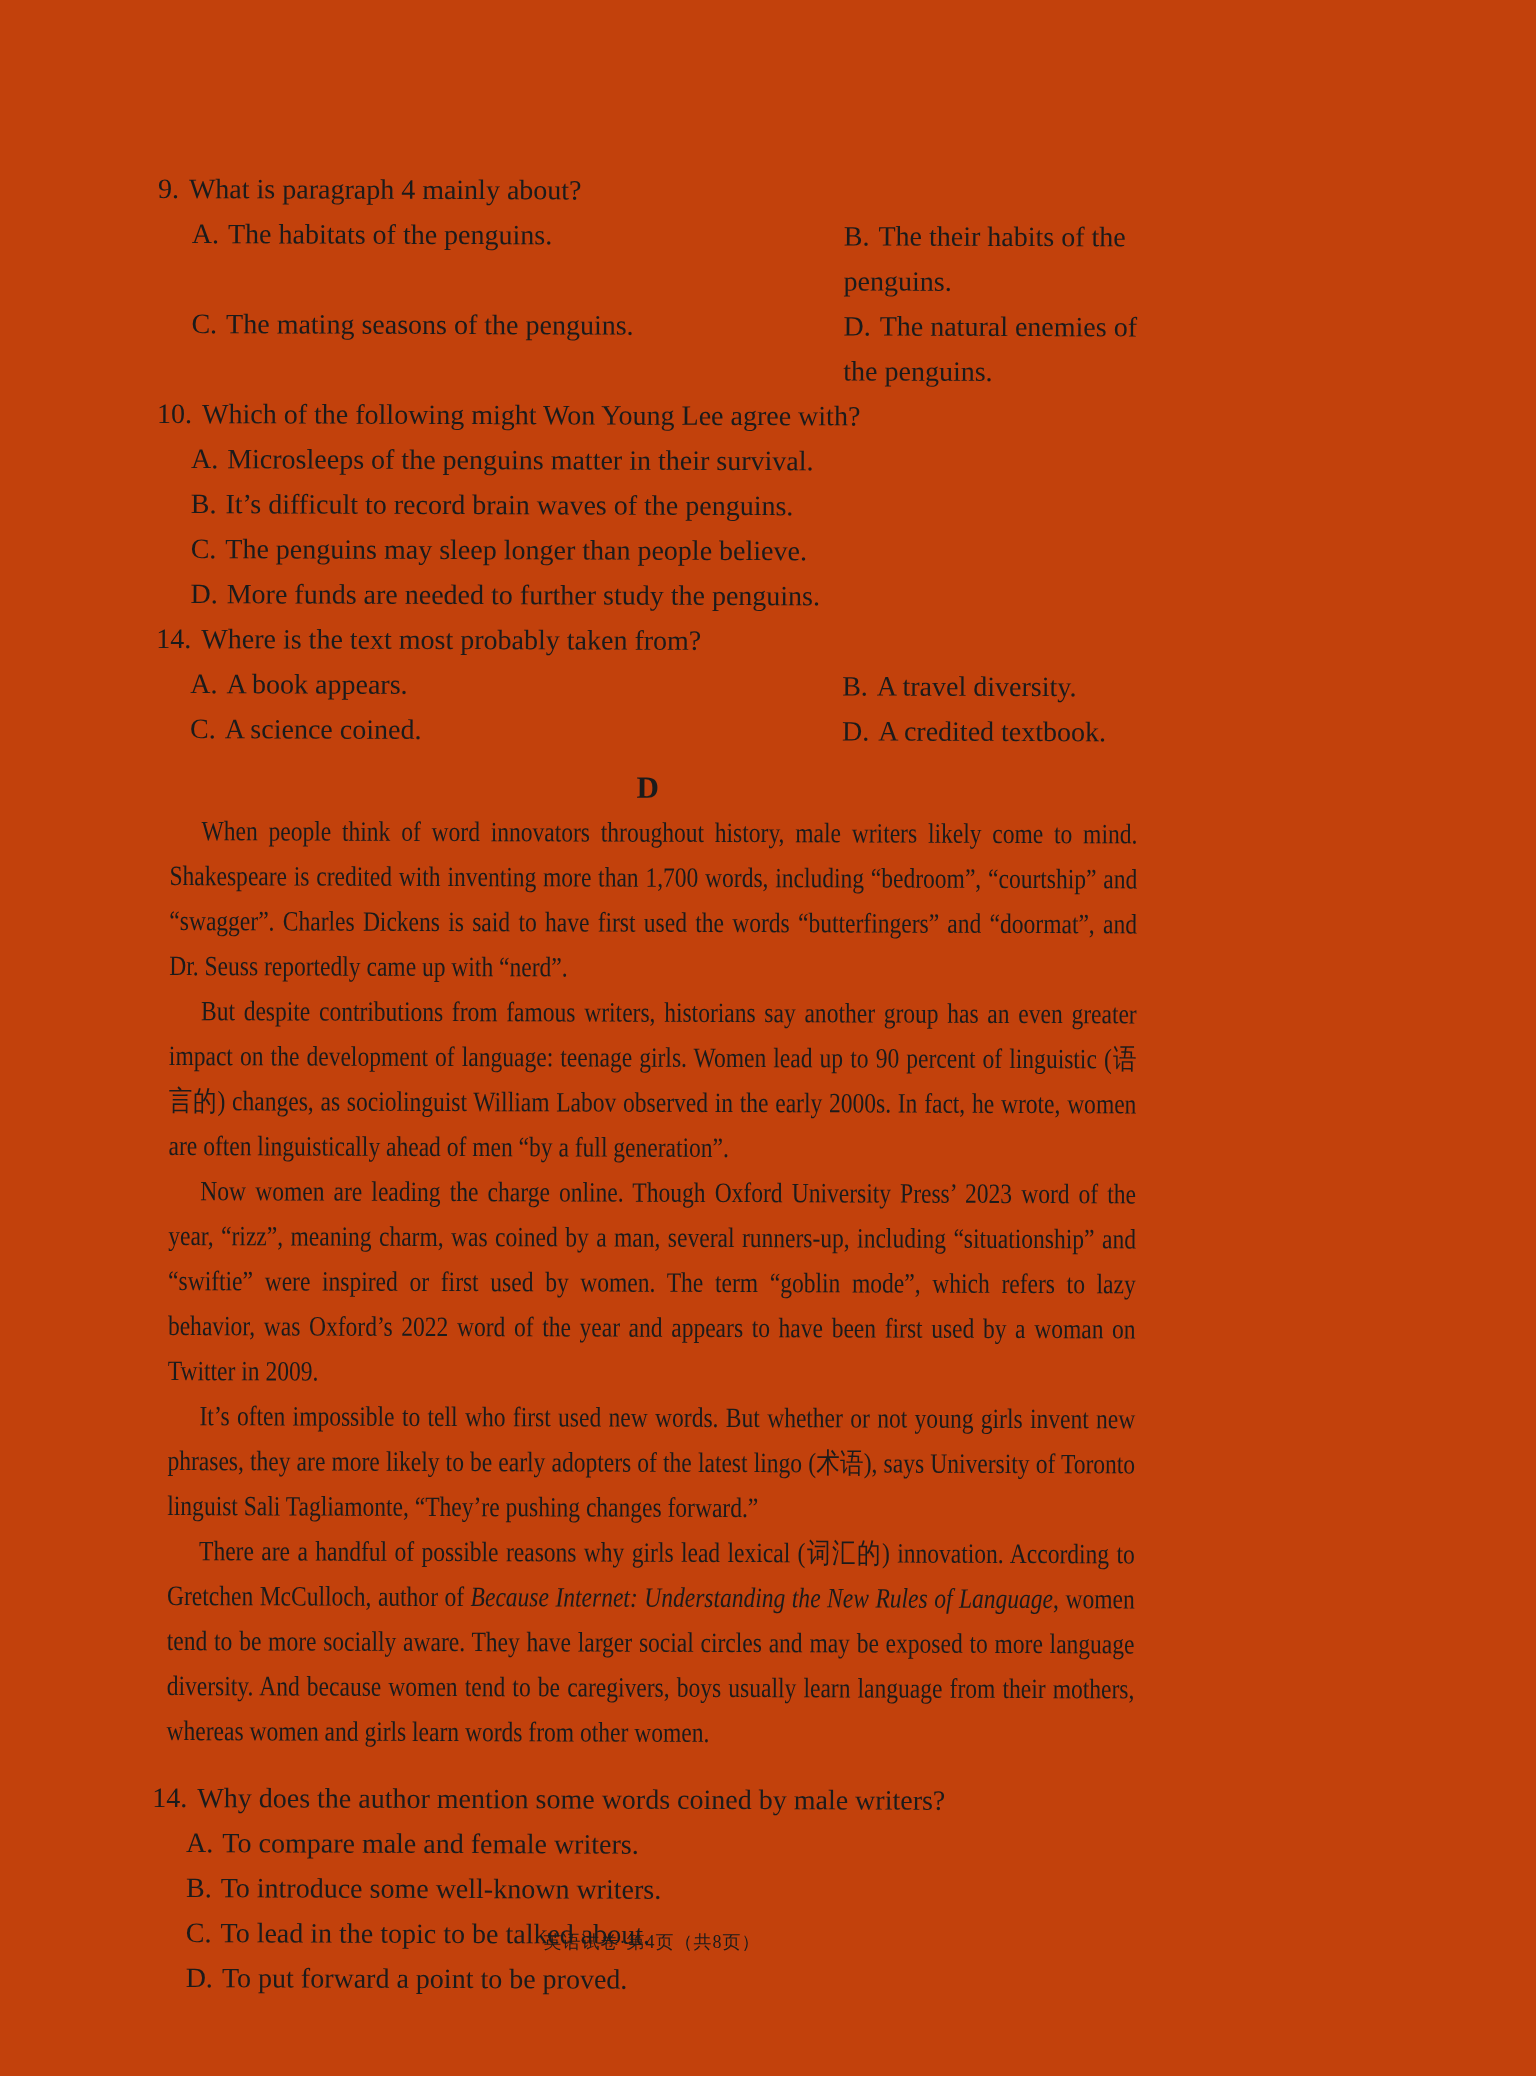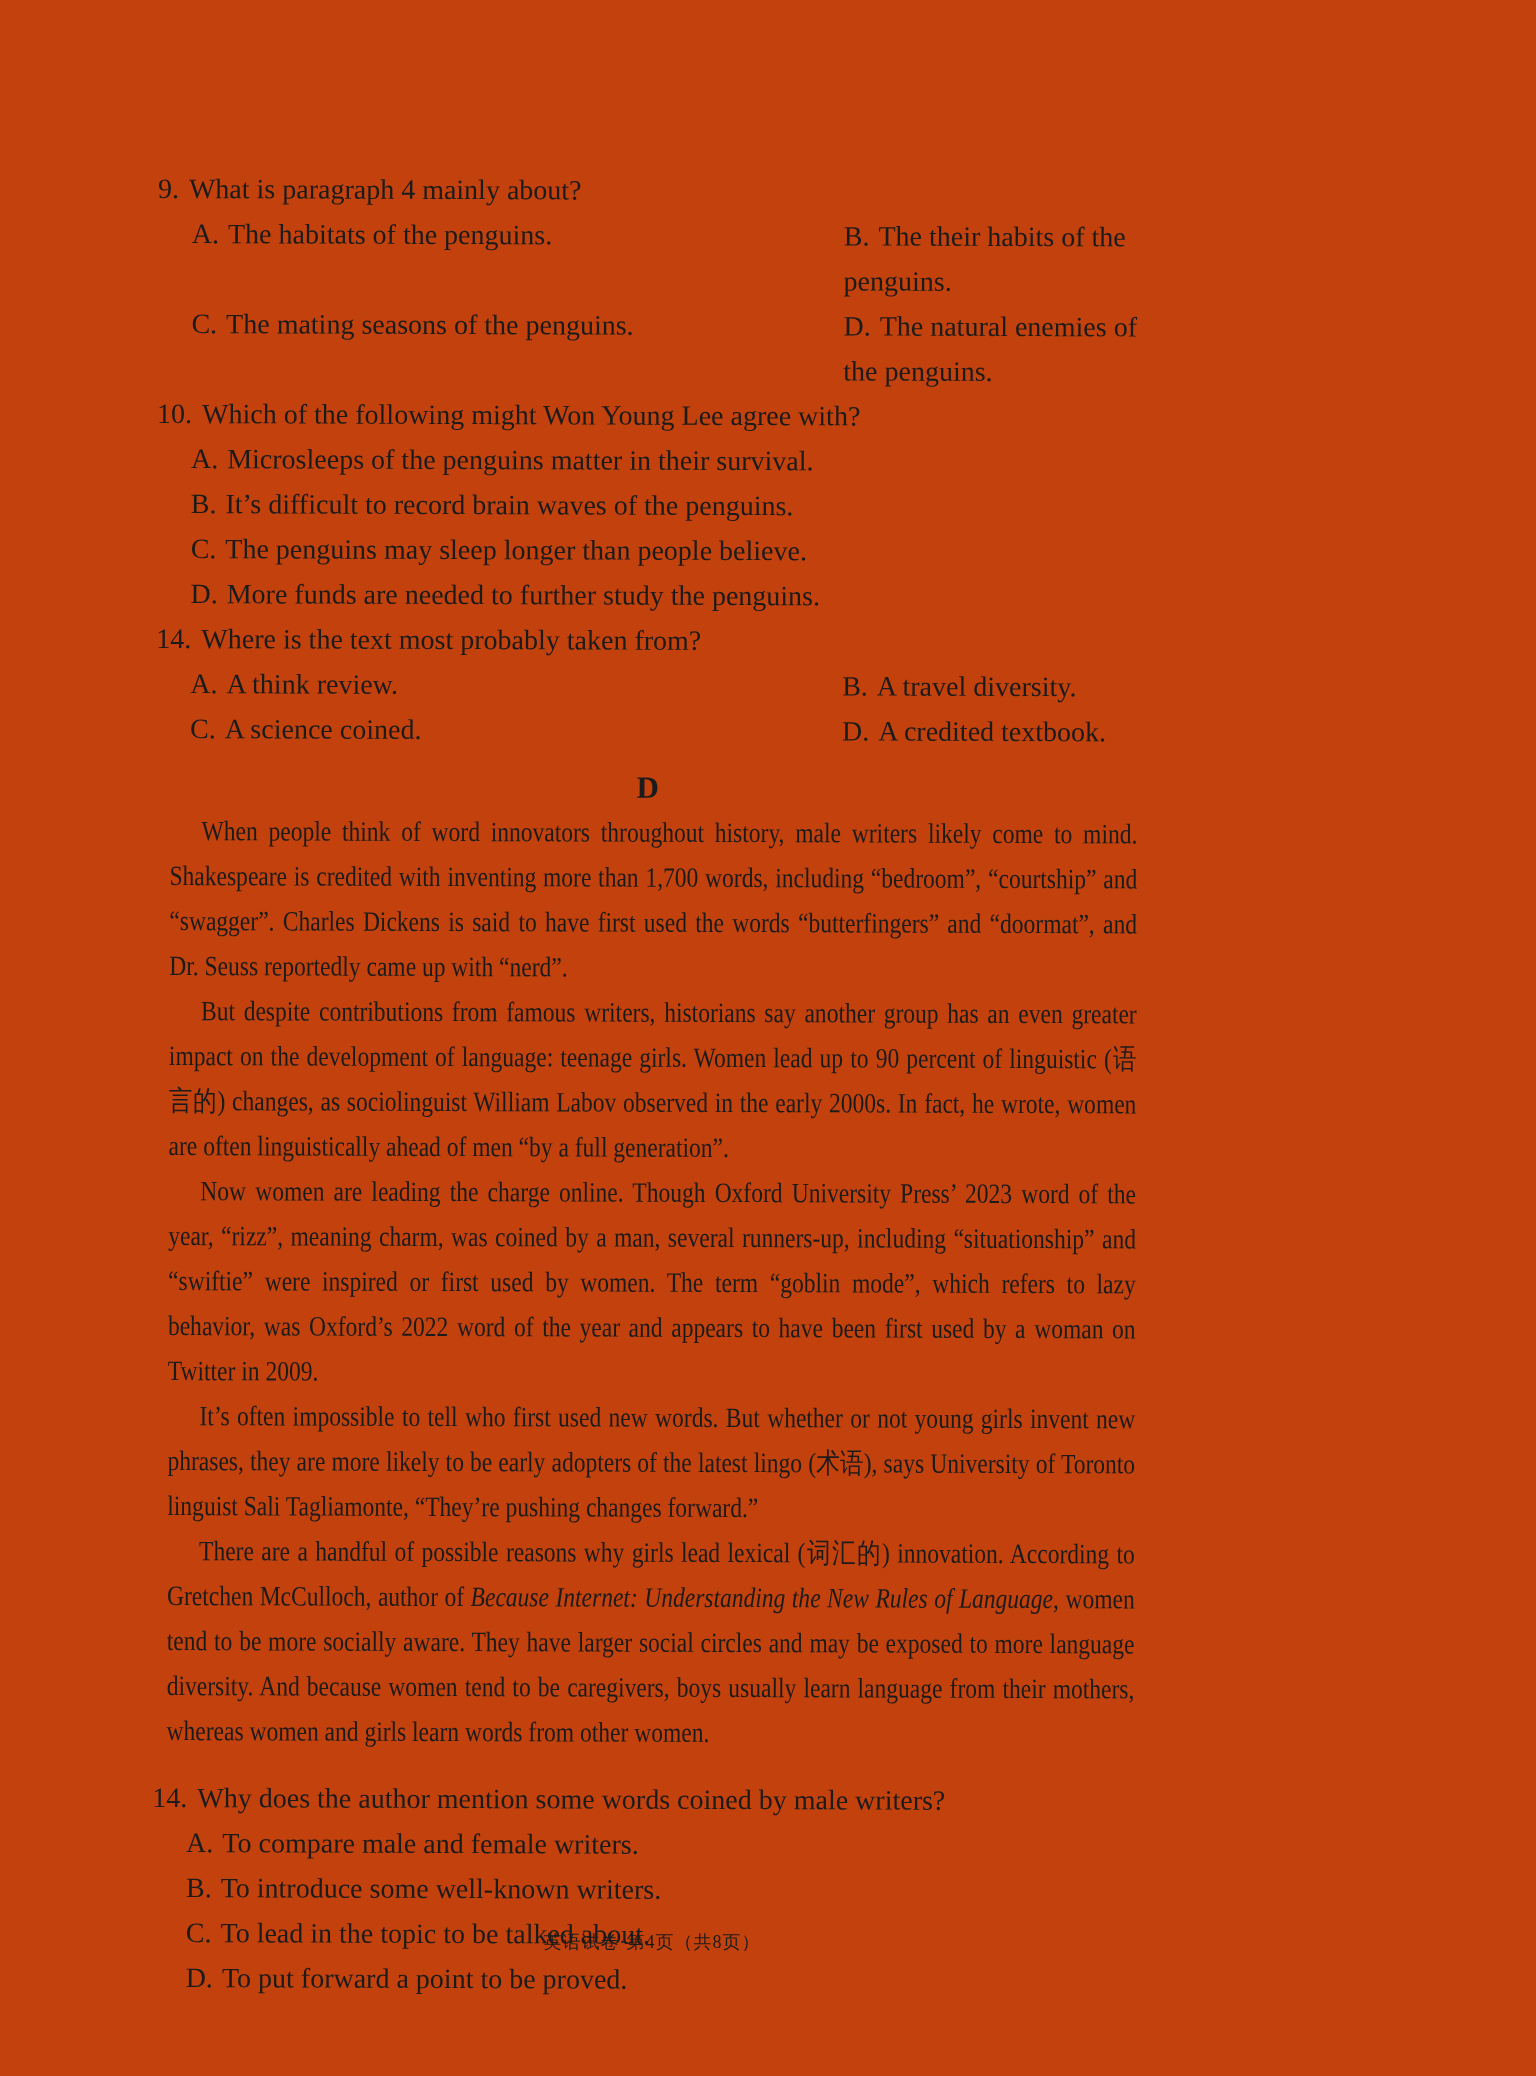--- a/index.html
+++ b/index.html
@@ -90,21 +90,21 @@
         <div class="opt"><span class="opt-label">C.</span><span>The penguins may sleep longer than people believe.</span></div>
         <div class="opt"><span class="opt-label">D.</span><span>More funds are needed to further study the penguins.</span></div>
       </div>
     </section>
 
     <section class="question">
       <div class="q-line">
         <span class="q-num">14.</span><span>Where is the text most probably taken from?</span>
       </div>
       <div class="opts two-col">
-        <div class="opt"><span class="opt-label">A.</span><span>A think review.</span></div>
+        <div class="opt"><span class="opt-label">A.</span><span>A book appears.</span></div>
         <div class="opt"><span class="opt-label">B.</span><span>A travel diversity.</span></div>
         <div class="opt"><span class="opt-label">C.</span><span>A science coined.</span></div>
         <div class="opt"><span class="opt-label">D.</span><span>A credited textbook.</span></div>
       </div>
     </section>
 
     <div class="section-label">D</div>
 
     <div class="passage">
       <p class="para">When people think of word innovators throughout history, male writers likely come to mind. Shakespeare is credited with inventing more than 1,700 words, including “bedroom”, “courtship” and “swagger”. Charles Dickens is said to have first used the words “butterfingers” and “doormat”, and Dr. Seuss reportedly came up with “nerd”.</p>

